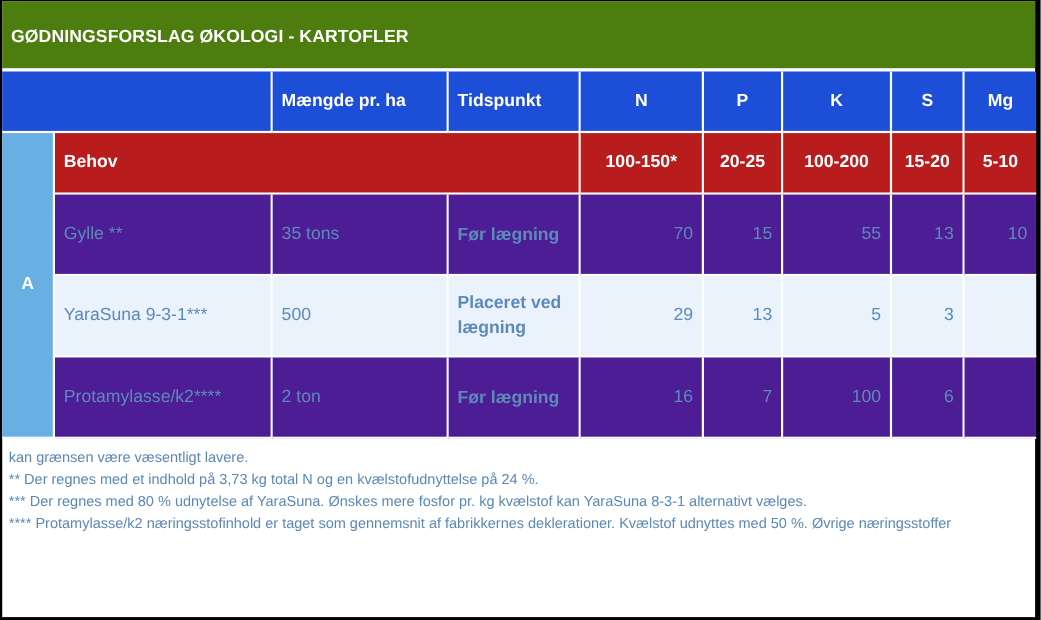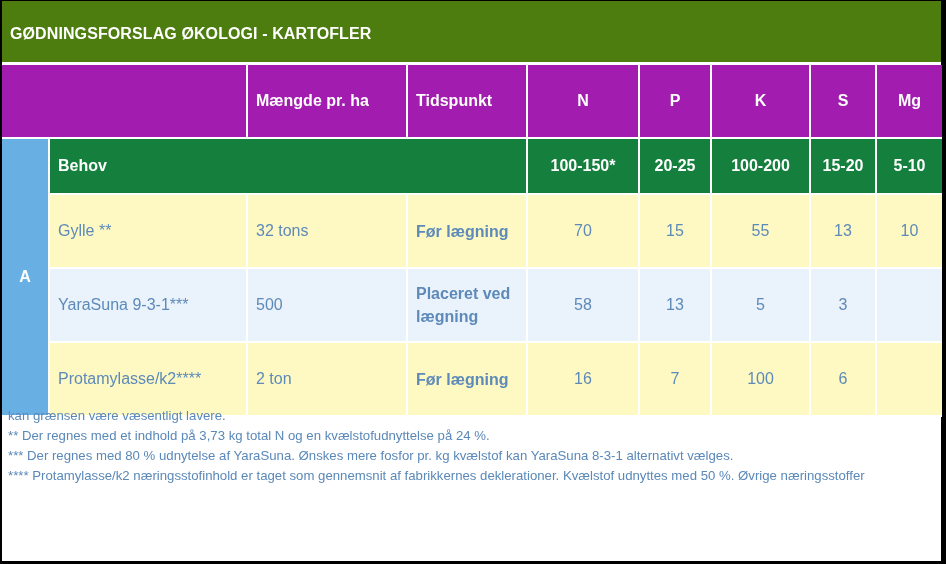--- a/index.html
+++ b/index.html
@@ -28,38 +28,38 @@
     }
     table.grid td, table.grid th {
       border-right: 2px solid #ffffff;
       border-bottom: 2px solid #ffffff;
       padding: 0 8px;
       font-size: 16px;
       box-sizing: border-box;
     }
     table.grid tr > *:last-child { border-right: none; }
     .hdr th {
-      background: #a21caf; color: #ffffff; font-weight: bold;
-      height: 74px; text-align: center;
+      background: #1d4ed8; color: #ffffff; font-weight: bold;
+      height: 56px; text-align: center;
     }
     .hdr th.left { text-align: left; }
     .behov td {
-      background: #15803d; color: #ffffff; font-weight: bold;
+      background: #b91c1c; color: #ffffff; font-weight: bold;
       height: 56px; text-align: center;
     }
     .behov td.label { text-align: left; }
     .sidebar-cell {
       background: #68b0e4 !important; color: #ffffff; font-weight: bold;
       vertical-align: middle; text-align: left; padding-left: 8px !important;
     }
     .row td {
-      color: #5d8ab8; height: 74px; text-align: center;
+      color: #5d8ab8; height: 74px; text-align: right;
     }
     .row td.left { text-align: left; }
-    .row.shade-a td:not(.sidebar-cell) { background: #fef9c3; }
+    .row.shade-a td:not(.sidebar-cell) { background: #4c1d95; }
     .row.shade-b td:not(.sidebar-cell) { background: #eaf2fb; }
     .row td.time { line-height: 23px; font-weight: bold; }
     .footnotes {
       position: absolute; left: 6px; top: 405px; width: 930px;
       color: #5a88b8; font-size: 13.2px; line-height: 20px;
     }
     .footnotes div { white-space: nowrap; }
   </style>
 </head>
 <body>
@@ -96,33 +96,33 @@
       <td rowspan="4" class="sidebar-cell">A</td>
       <td colspan="3" class="label">Behov</td>
       <td>100-150*</td>
       <td>20-25</td>
       <td>100-200</td>
       <td>15-20</td>
       <td>5-10</td>
     </tr>
     <tr class="row shade-a">
       <td class="left">Gylle **</td>
-      <td class="left">32 tons</td>
+      <td class="left">35 tons</td>
       <td class="left time">Før lægning</td>
       <td>70</td>
       <td>15</td>
       <td>55</td>
       <td>13</td>
       <td>10</td>
     </tr>
     <tr class="row shade-b">
       <td class="left">YaraSuna 9-3-1***</td>
       <td class="left">500</td>
       <td class="left time">Placeret ved lægning</td>
-      <td>58</td>
+      <td>29</td>
       <td>13</td>
       <td>5</td>
       <td>3</td>
       <td></td>
     </tr>
     <tr class="row shade-a">
       <td class="left">Protamylasse/k2****</td>
       <td class="left">2 ton</td>
       <td class="left time">Før lægning</td>
       <td>16</td>

